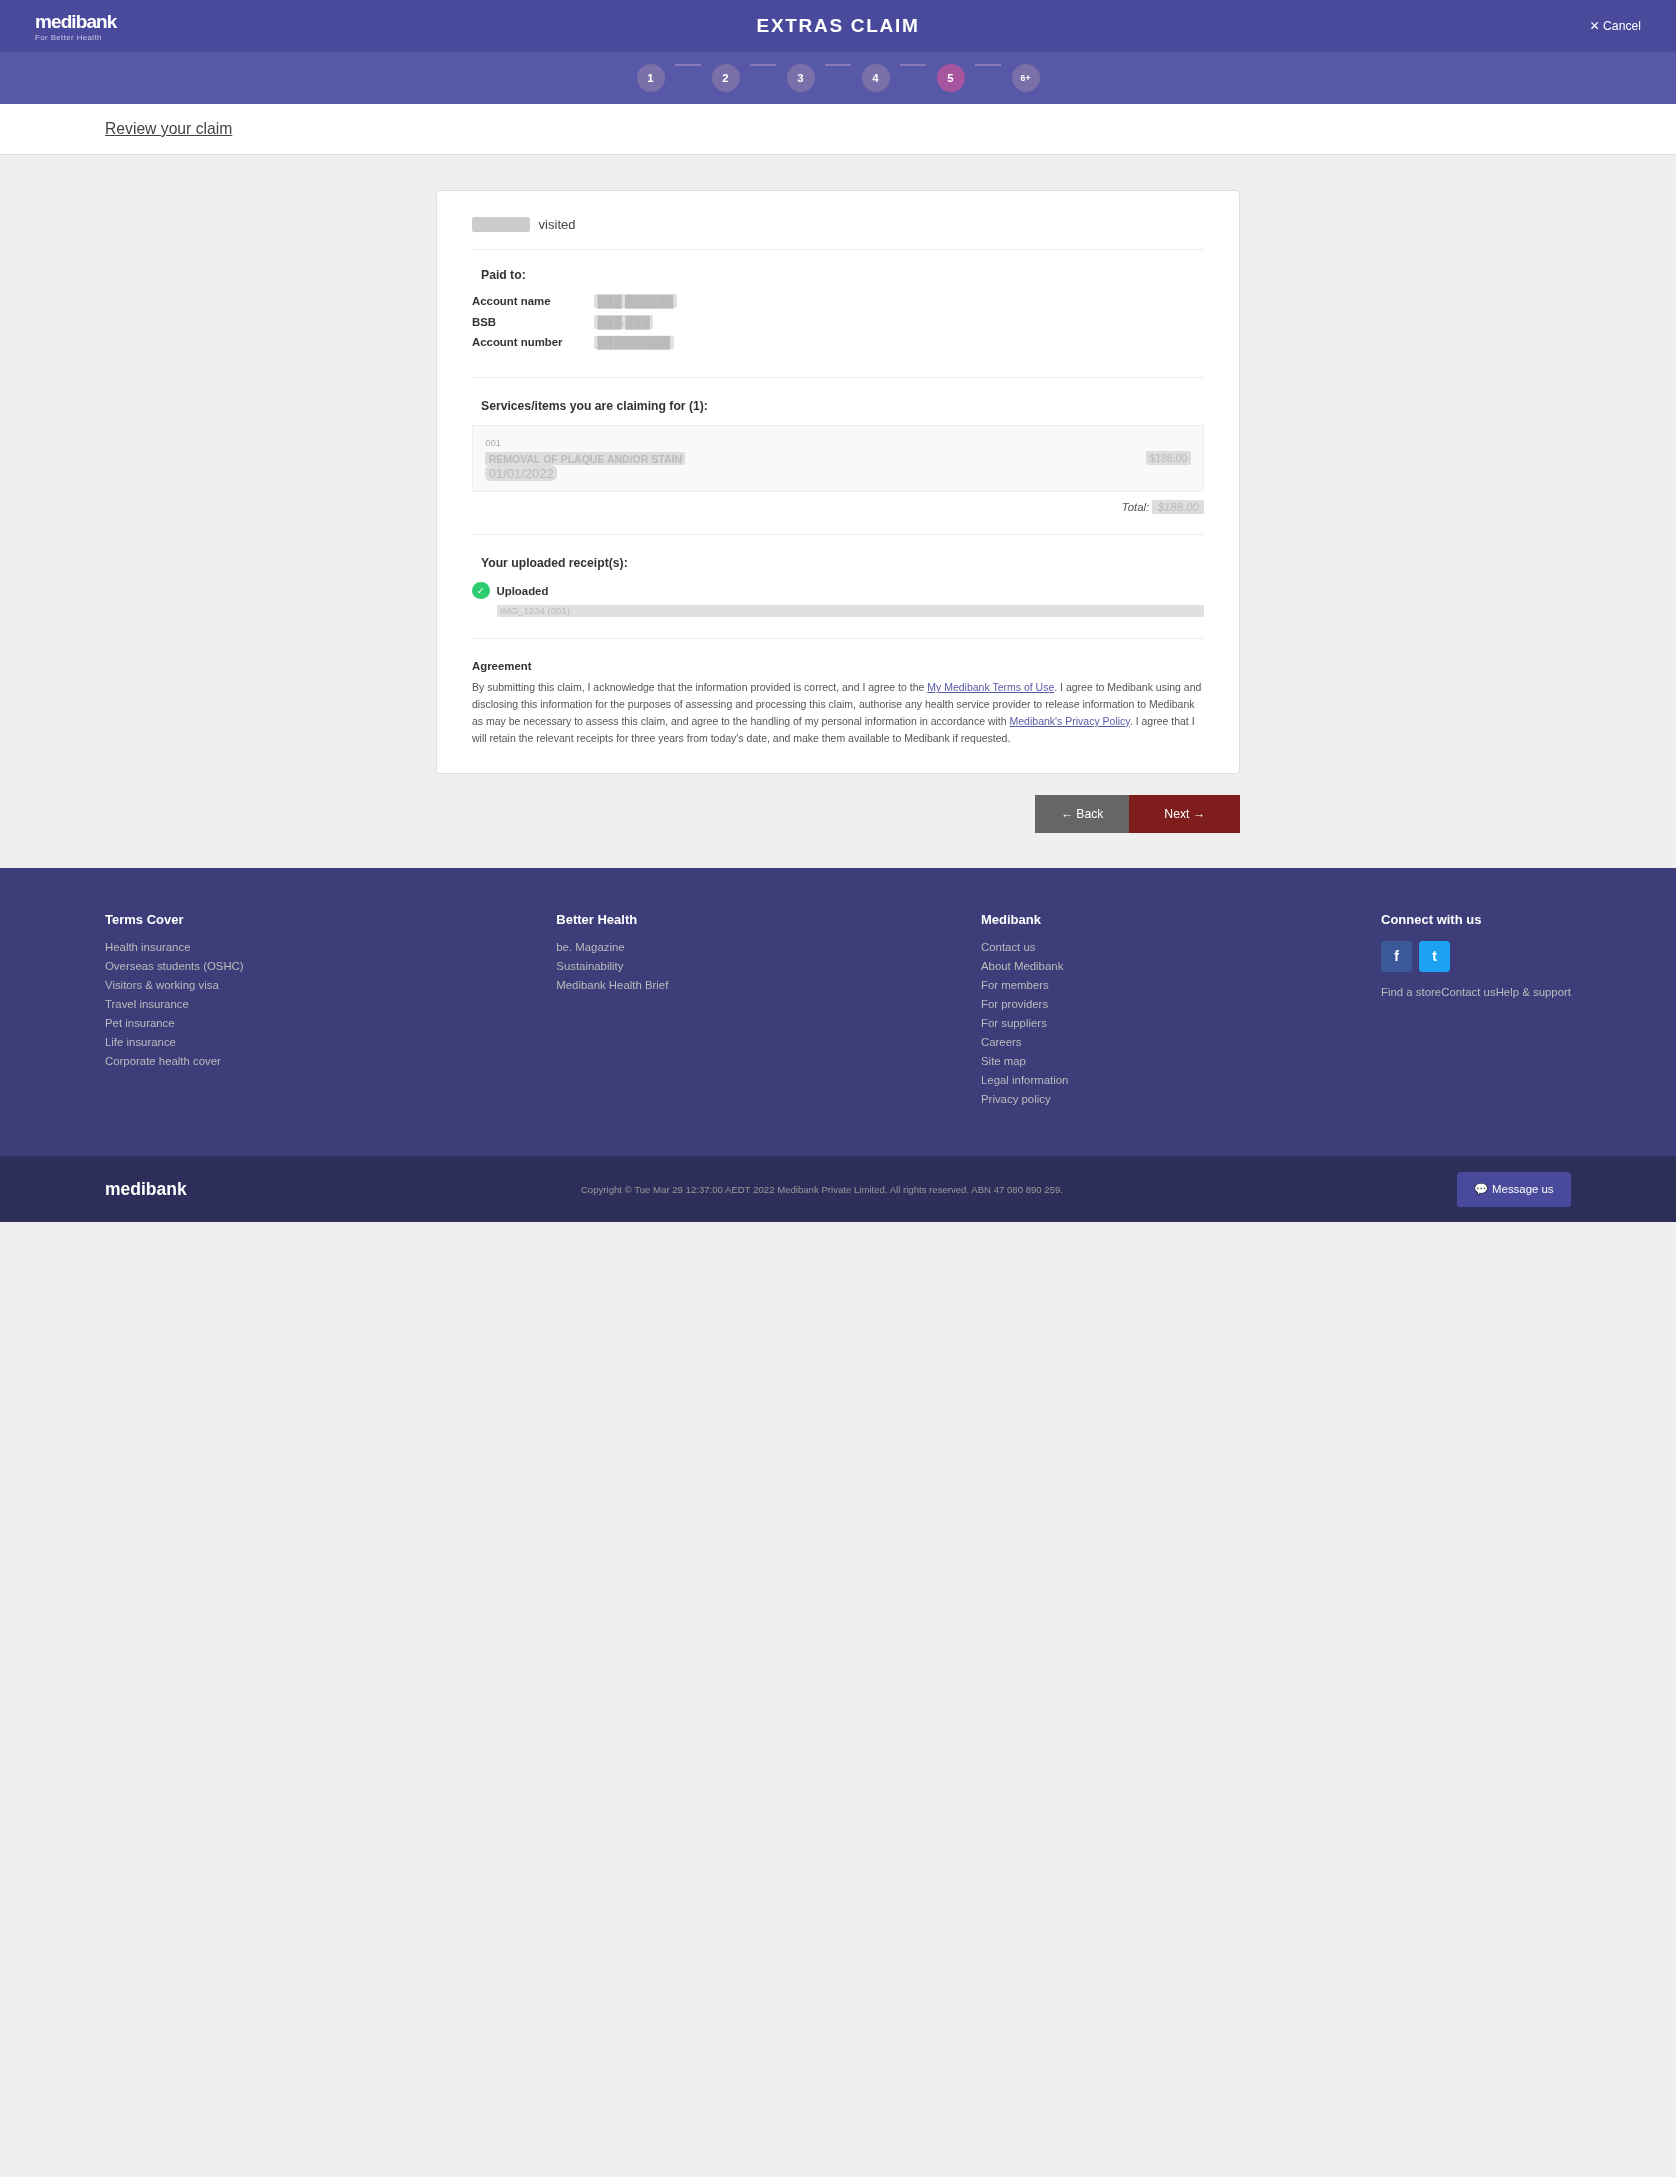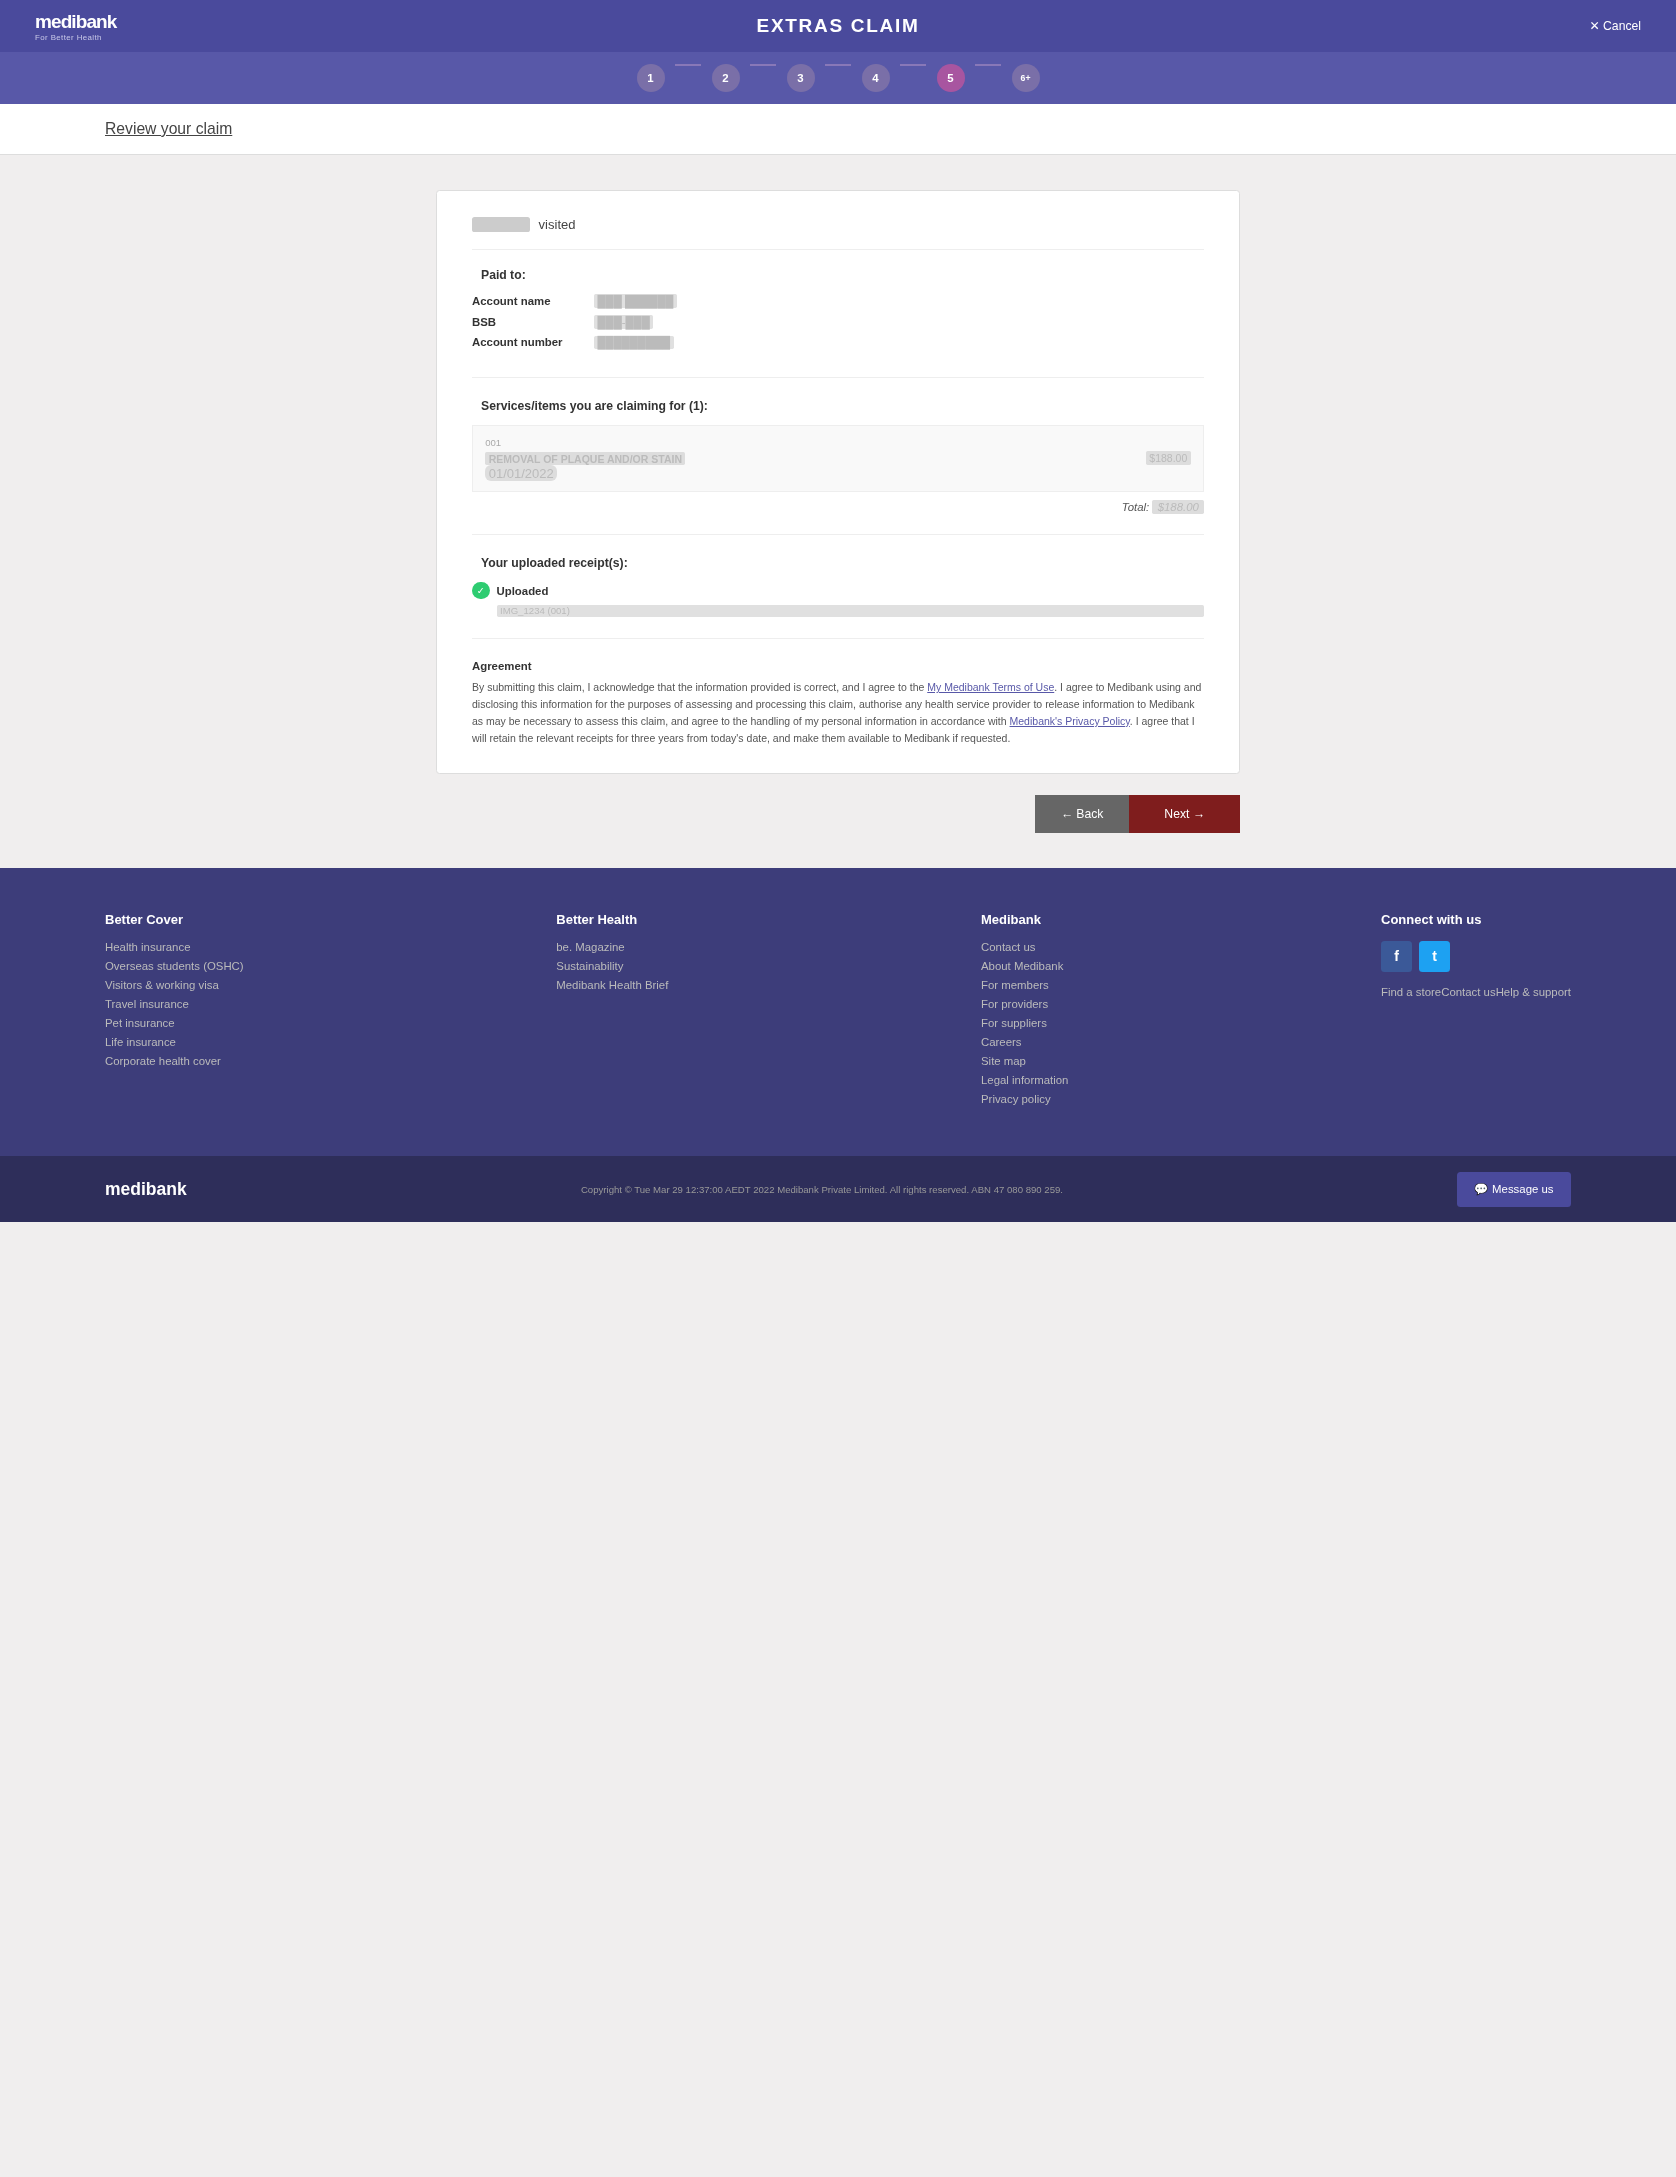--- a/index.html
+++ b/index.html
@@ -505,21 +505,21 @@
     <button class="btn-back">← Back</button>
     <button class="btn-next">Next →</button>
   </div>
 
 </div>
 
 <footer class="footer-main">
   <div class="footer-columns">
 
     <div class="footer-col">
-      <div class="footer-col-title">Better Cover</div>
+      <div class="footer-col-title">Terms Cover</div>
       <a class="footer-link">Health insurance</a>
       <a class="footer-link">Overseas students (OSHC)</a>
       <a class="footer-link">Visitors &amp; working visa</a>
       <a class="footer-link">Travel insurance</a>
       <a class="footer-link">Pet insurance</a>
       <a class="footer-link">Life insurance</a>
       <a class="footer-link">Corporate health cover</a>
     </div>
 
     <div class="footer-col">

